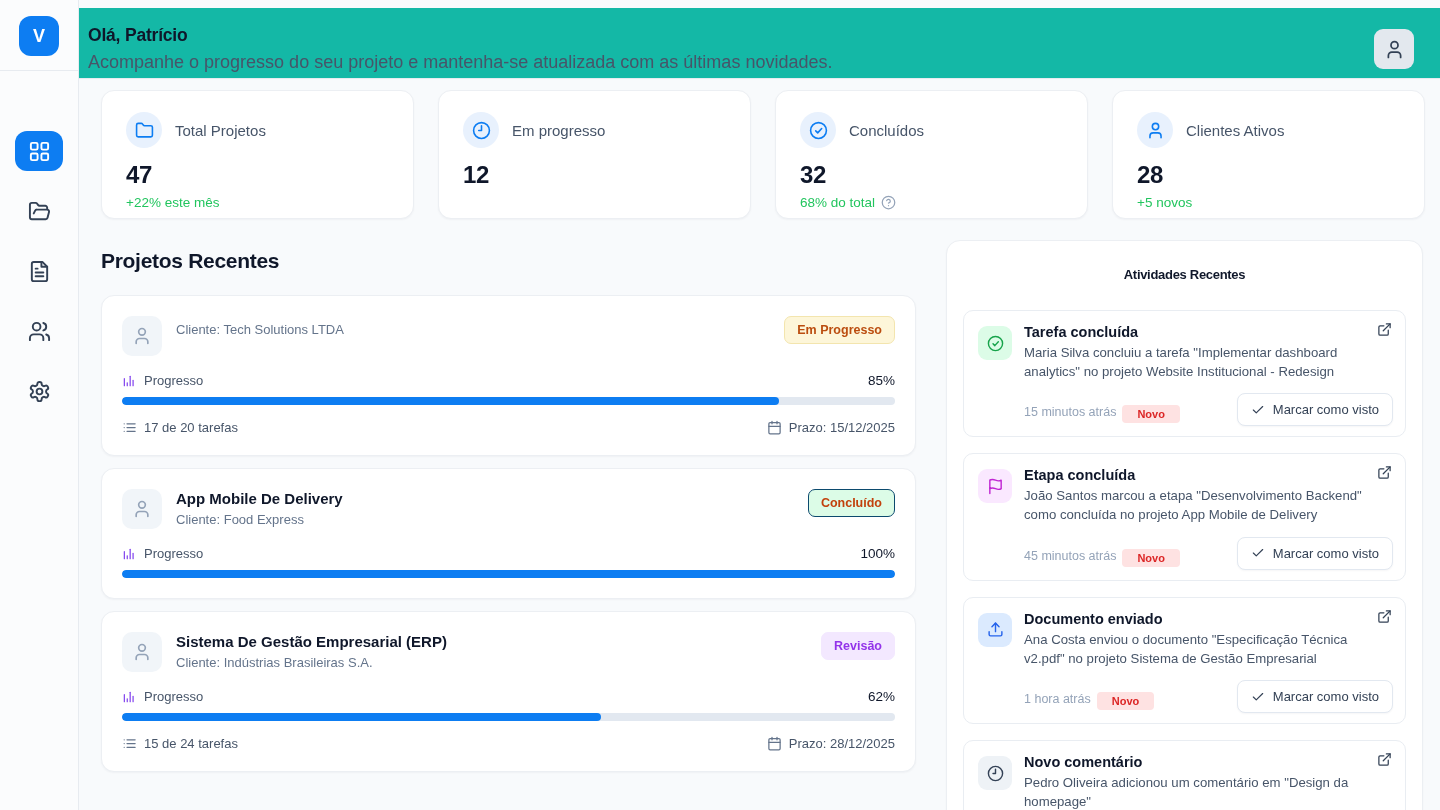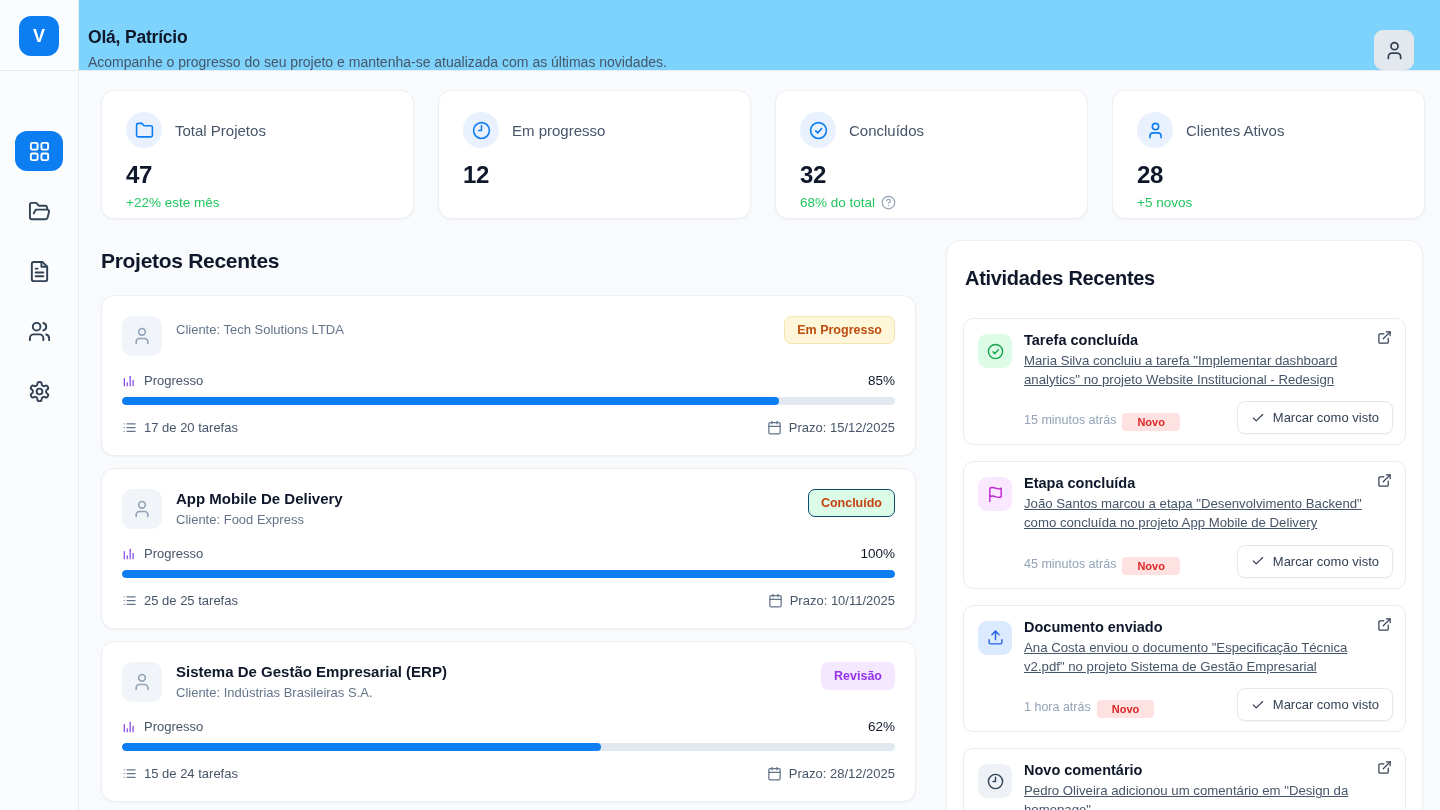--- a/index.html
+++ b/index.html
@@ -24,24 +24,24 @@
   .sidebar{position:absolute;left:0;top:0;width:79px;height:810px;background:#fbfcfd;border-right:1px solid var(--border);z-index:3;}
   .logo{width:40px;height:40px;margin:16px auto 0;background:var(--brand-blue);border-radius:12px;color:#fff;
         display:flex;align-items:center;justify-content:center;font-size:18px;font-weight:700;cursor:pointer;}
   .sidebar-divider{height:1px;background:var(--border);margin-top:14px;}
   .nav{display:flex;flex-direction:column;align-items:center;gap:20px;margin-top:60px;}
   .nav-item{width:48px;height:40px;border-radius:12px;display:flex;align-items:center;justify-content:center;color:#334155;cursor:pointer;}
   .nav-item svg{width:23px;height:23px;}
   .nav-item.active{background:var(--brand-blue);color:#fff;}
 
   
-  .header{position:absolute;left:79px;top:0;width:1361px;height:71px;background:#7dd3fc;border-bottom:1px solid var(--border);
-          display:flex;justify-content:space-between;align-items:flex-end;padding:11px 26px 0 9px;z-index:2;}
+  .header{position:absolute;left:79px;top:8px;width:1361px;height:71px;background:#14b8a6;border-bottom:1px solid var(--border);
+          display:flex;justify-content:space-between;align-items:center;padding:11px 26px 0 9px;z-index:2;}
   .header h1{font-size:17.5px;font-weight:700;letter-spacing:-.2px;}
-  .header p{font-size:14px;color:var(--slate);margin-top:6px;}
+  .header p{font-size:18px;color:var(--slate);margin-top:6px;}
   .user-btn{width:40px;height:40px;border:none;border-radius:9px;background:#e3e8ee;color:#334155;
             display:flex;align-items:center;justify-content:center;cursor:pointer;margin-top:1px;}
   .user-btn svg{width:21px;height:21px;}
 
   
   .main{position:absolute;left:92px;top:71px;width:1361px;height:739px;background:var(--page-bg);overflow:hidden;}
 
   
   .stats{display:flex;gap:24px;padding:19px 28px 0 9px;}
   .stat-card{flex:1;height:129px;background:#fff;border:1px solid #eceff3;border-radius:13px;padding:21px 24px;
@@ -85,32 +85,32 @@
   .pc-percent{font-size:13.5px;font-weight:400;color:var(--ink);}
   .pc-bar{height:8px;background:#e2e8f0;border-radius:5px;margin-top:9px;overflow:hidden;}
   .pc-fill{height:100%;background:var(--brand-blue);border-radius:5px;}
   .pc-meta{display:flex;justify-content:space-between;align-items:center;margin-top:15px;font-size:13px;color:var(--slate);}
   .pc-meta .meta-item{display:flex;align-items:center;gap:7px;}
   .pc-meta svg{width:15px;height:15px;color:#64748b;}
 
   
   .activities{width:477px;flex:none;background:#fff;border:1px solid #eceff3;border-radius:14px;padding:26px 16px 16px;
               box-shadow:0 1px 2px rgba(16,24,40,.04);min-height:700px;}
-  .activities h2{font-size:20px;font-weight:800;letter-spacing:-.3px;margin:0 2px 28px;}
+  .activities h2{font-size:13px;font-weight:800;letter-spacing:-.3px;margin:0 2px 28px;text-align:center;}
   .act-card{position:relative;border:1px solid #e9edf2;border-radius:10px;padding:13px 14px;margin-bottom:16px;
             display:flex;gap:12px;min-height:105px;background:#fff;}
   .act-icon{width:34px;height:34px;border-radius:9px;flex:none;display:flex;align-items:center;justify-content:center;margin-top:2px;}
   .act-icon svg{width:17px;height:17px;}
   .act-ic-green{background:#dcfce7;color:#16a34a;}
   .act-ic-purple{background:#fae8ff;color:#c026d3;}
   .act-ic-blue{background:#dbeafe;color:#2563eb;}
   .act-ic-gray{background:#eef2f6;color:#334155;}
   .act-body{flex:1;min-width:0;padding-right:20px;}
   .act-title{font-size:14.5px;font-weight:700;}
-  .act-desc{font-size:13.2px;color:var(--slate);line-height:1.42;margin-top:4px;text-decoration:underline;}
+  .act-desc{font-size:13.2px;color:var(--slate);line-height:1.42;margin-top:4px;}
   .act-meta{display:flex;align-items:flex-start;gap:6px;margin-top:24px;}
   .act-time{font-size:12.5px;color:var(--faint);}
   .badge-new{font-size:11px;font-weight:700;color:#dc2626;background:#fee2e2;border-radius:4px;padding:3px 15px;}
   .act-ext{position:absolute;top:11px;right:13px;color:#334155;cursor:pointer;background:none;border:none;padding:0;}
   .act-ext svg{width:15px;height:15px;}
   .act-btn{position:absolute;right:12px;bottom:10px;display:flex;align-items:center;gap:8px;background:#fff;
            border:1px solid #e2e8f0;border-radius:8px;padding:8px 13px;font-size:13px;font-weight:500;color:#334155;
            font-family:inherit;cursor:pointer;box-shadow:0 1px 2px rgba(16,24,40,.04);}
   .act-btn svg{width:14px;height:14px;}
 </style>
@@ -341,40 +341,20 @@
                   <path d="M19 20v-9"></path>
                 </svg>
               </span>
               <span>Progresso</span>
             </span>
           <span class="pc-percent">100%</span>
         </div>
         <div class="pc-bar">
             <div class="pc-fill" style="width: 100%;"></div>
           </div>
-        <div class="pc-meta">
-          <span class="meta-item">
-              <span>
-                <svg class="ic" viewBox="0 0 24 24">
-                  <path d="M8 6h13M8 12h13M8 18h13"></path>
-                  <path d="M3.5 6h.01M3.5 12h.01M3.5 18h.01"></path>
-                </svg>
-              </span>
-              <span>25 de 25 tarefas</span>
-            </span>
-          <span class="meta-item">
-              <span>
-                <svg class="ic" viewBox="0 0 24 24">
-                  <rect x="3" y="4" width="18" height="18" rx="2"></rect>
-                  <path d="M16 2v4M8 2v4M3 10h18"></path>
-                </svg>
-              </span>
-              <span>Prazo: 10/11/2025</span>
-            </span>
-        </div>
       </article>
 
       <article class="project-card">
         <div class="pc-head">
           <div class="pc-avatar">
               <span>
                 <svg class="ic" viewBox="0 0 24 24">
                   <path d="M19 21v-2a4 4 0 0 0-4-4H9a4 4 0 0 0-4 4v2"></path>
                   <circle cx="12" cy="7" r="4"></circle>
                 </svg>

